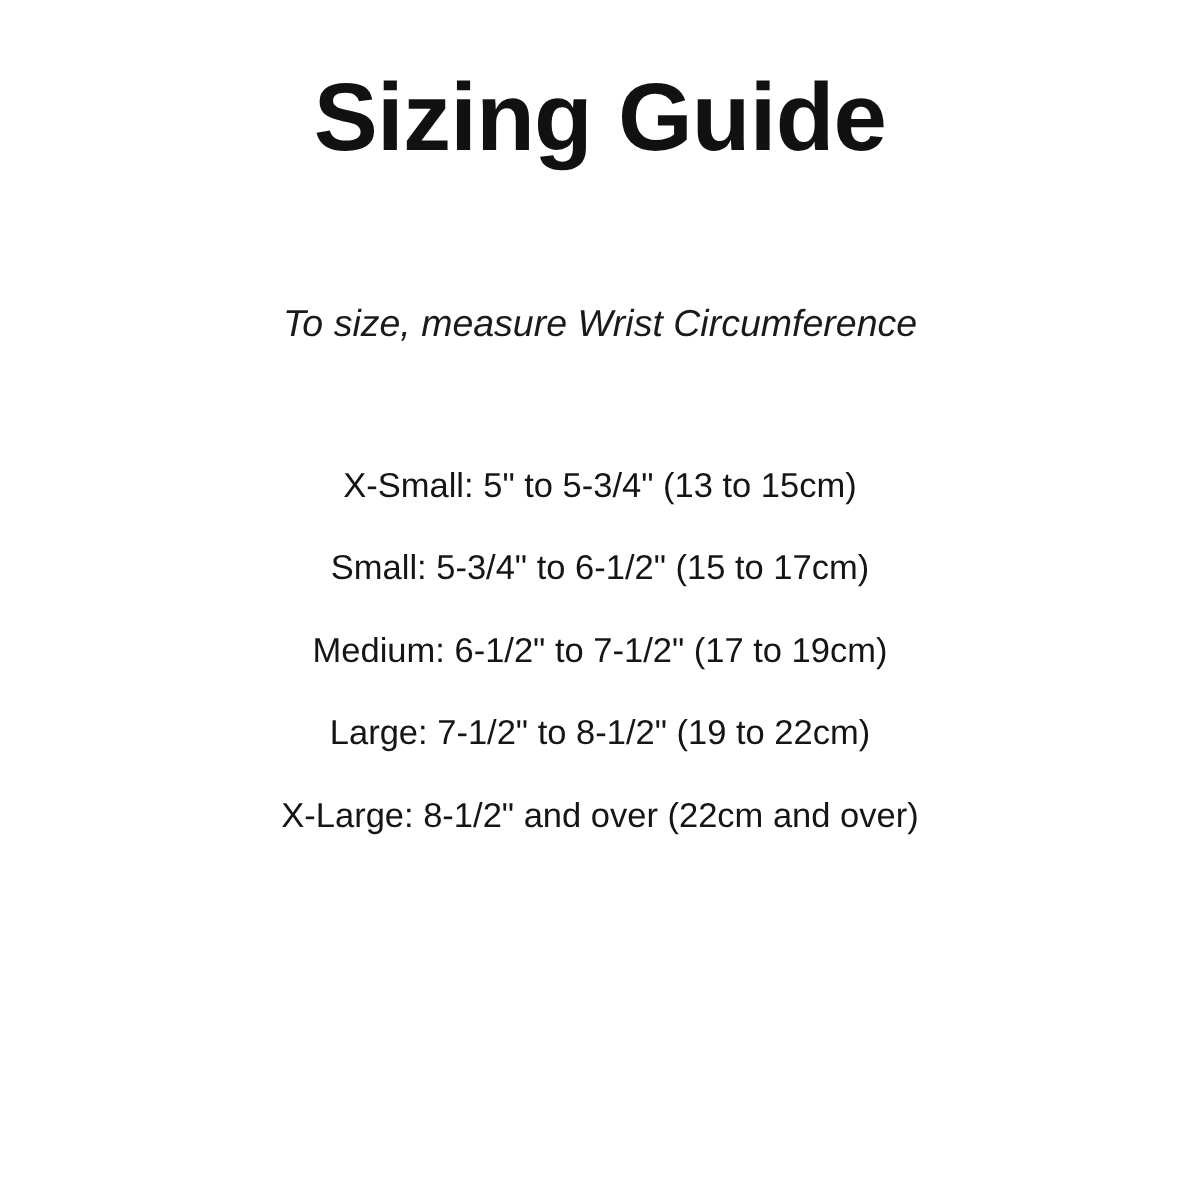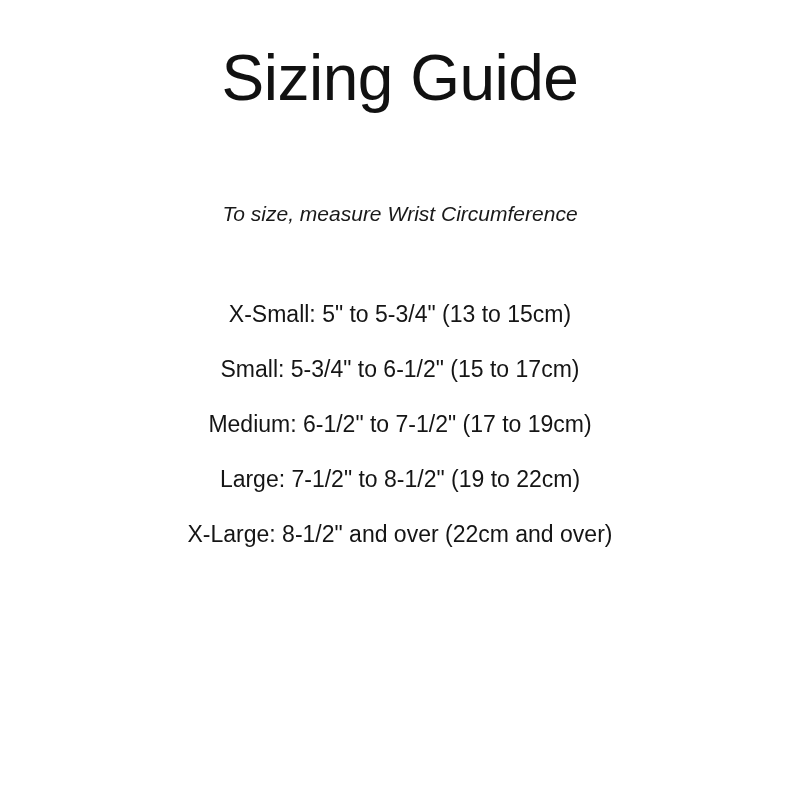--- a/index.html
+++ b/index.html
@@ -20,29 +20,29 @@
     box-sizing: border-box;
     display: flex;
     flex-direction: column;
     align-items: center;
     justify-content: flex-start;
     padding: 0;
     background: #ffffff;
   }
   .title {
     font-size: 64px;
-    font-weight: 400;
+    font-weight: 700;
     line-height: 1.1;
     letter-spacing: -0.5px;
     color: #111111;
     text-align: center;
   }
   .subtitle {
     margin-top: 46px;
-    font-size: 21px;
+    font-size: 25px;
     font-style: italic;
     font-weight: 400;
     color: #1a1a1a;
     text-align: center;
   }
   .sizes {
     margin-top: 40px;
     display: flex;
     flex-direction: column;
     align-items: center;

